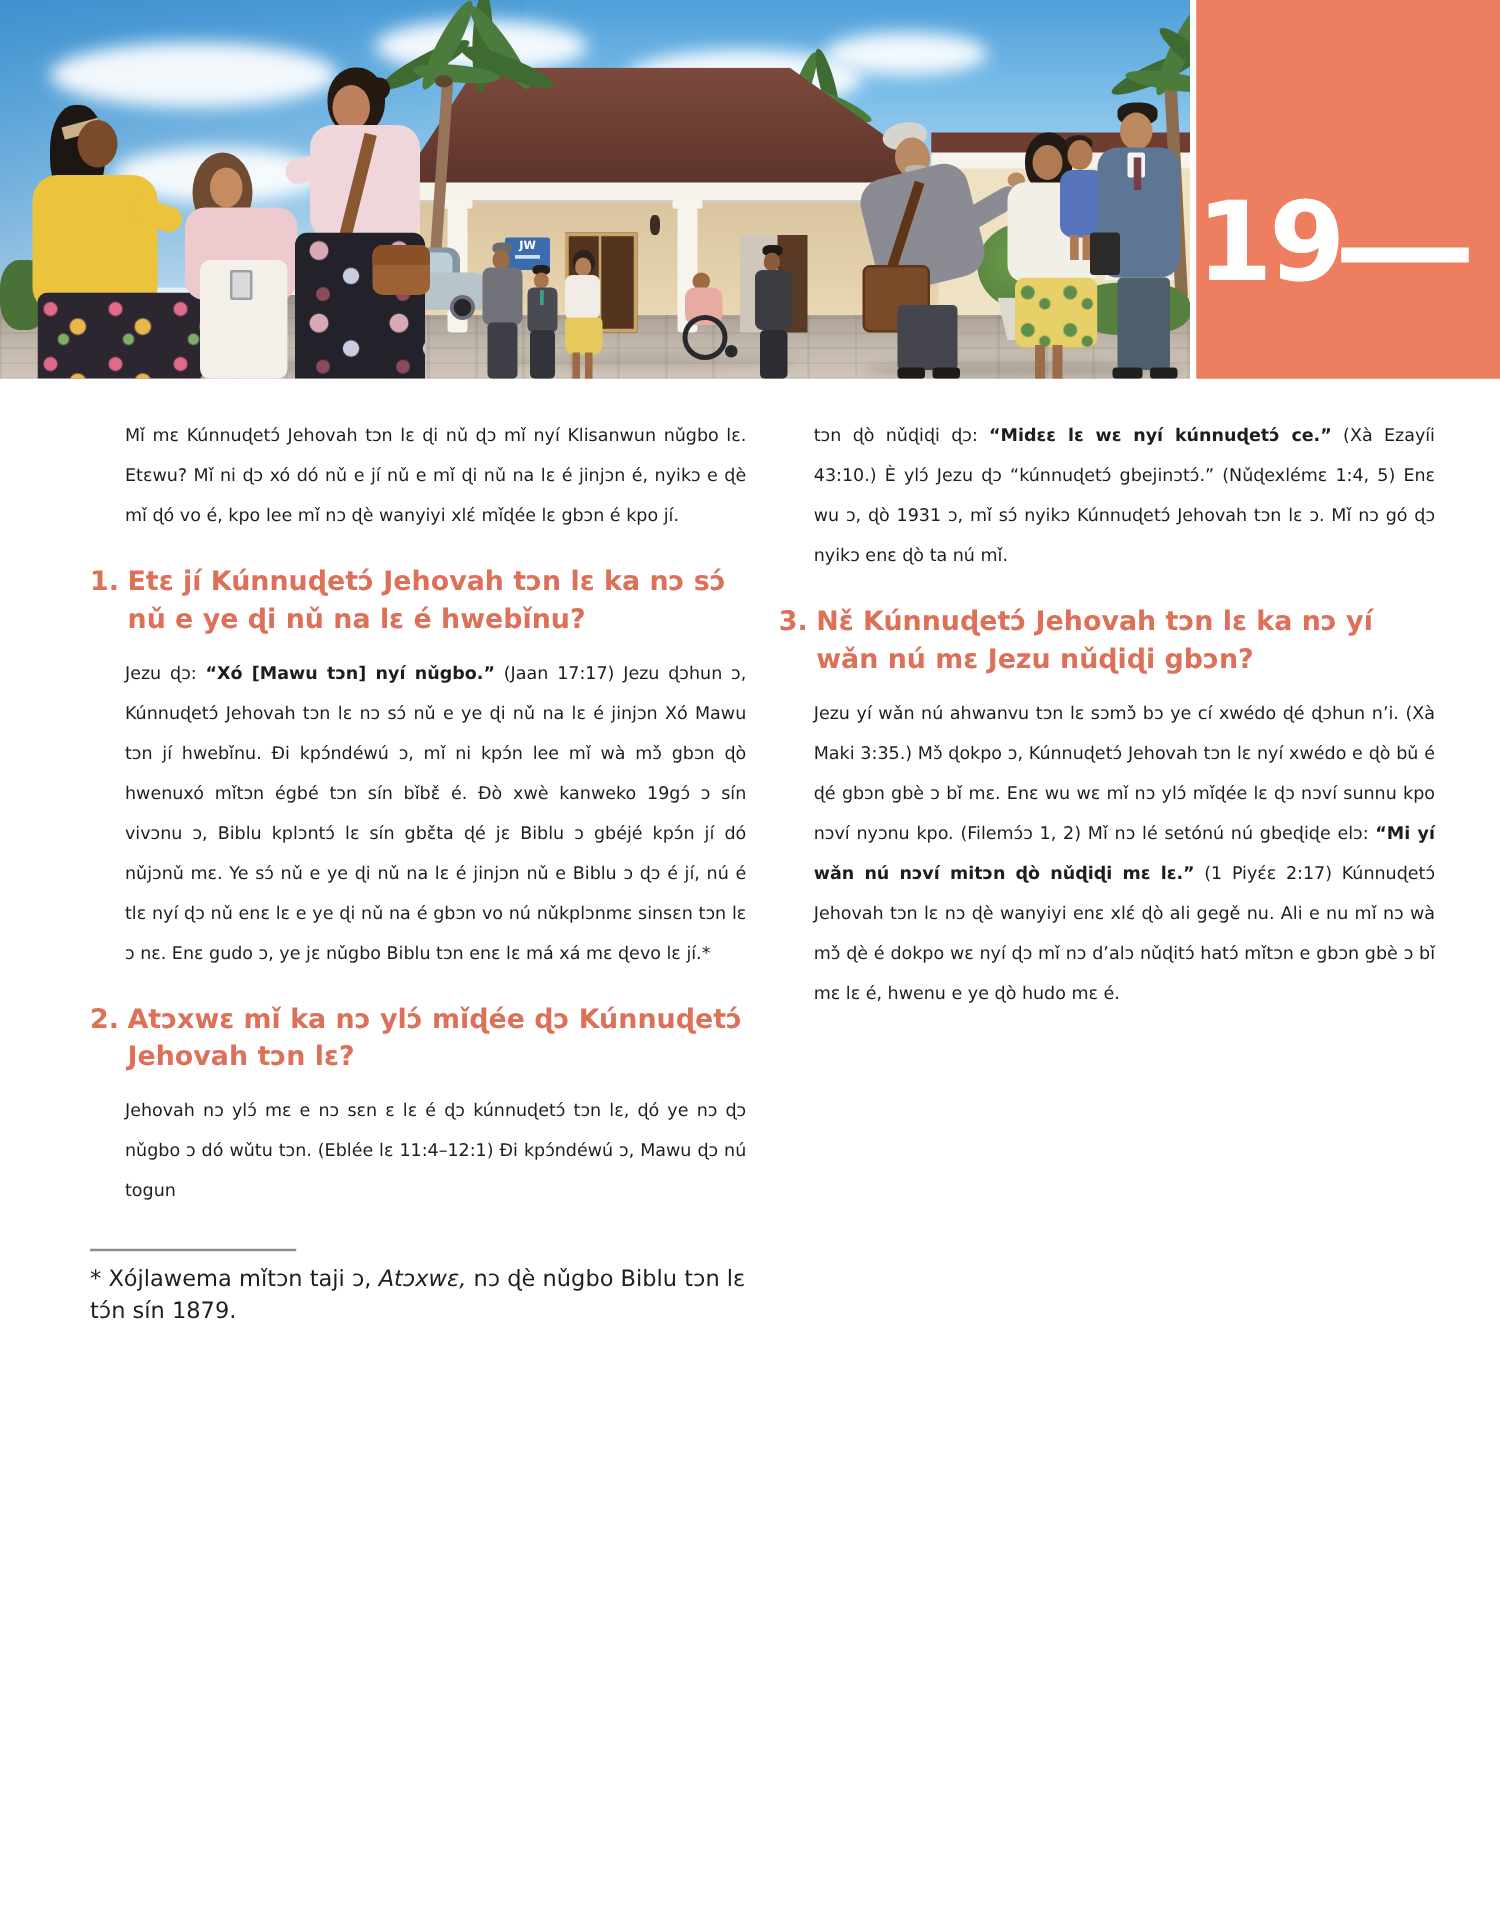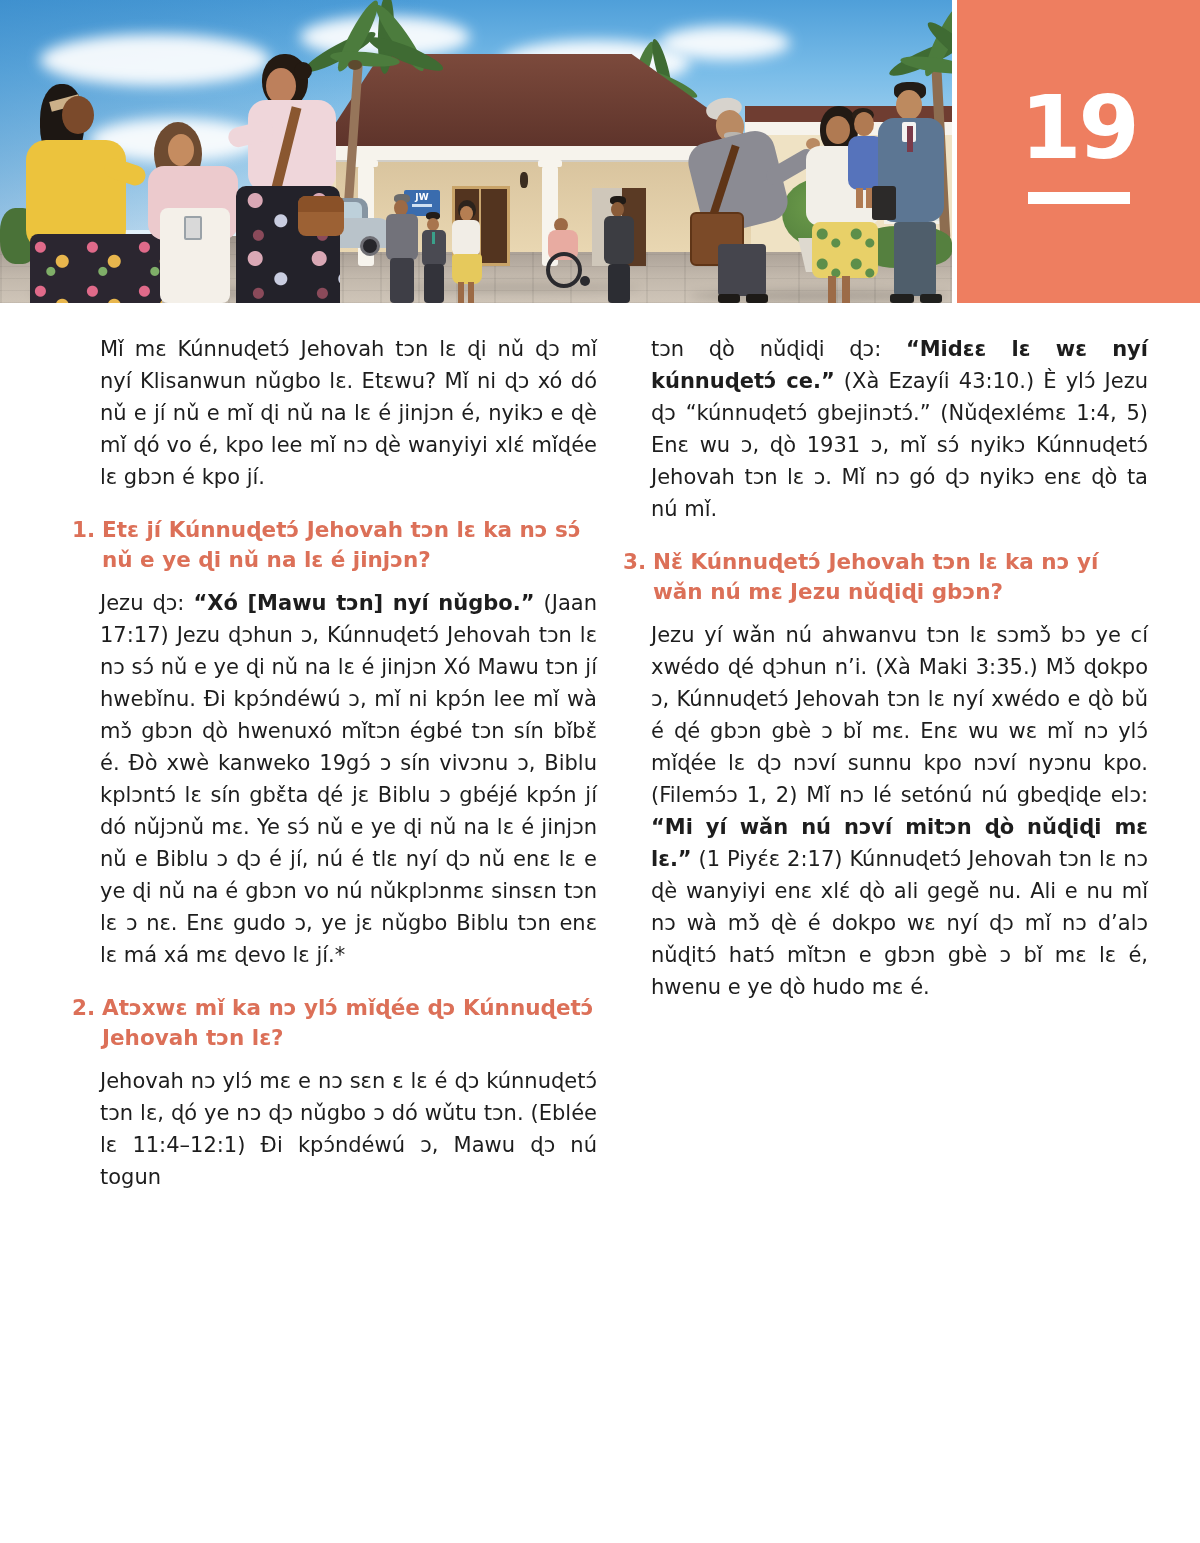--- a/index.html
+++ b/index.html
@@ -9,29 +9,29 @@
   .banner{position:relative;height:303px;}
   .photo{position:absolute;left:0;top:0;width:952px;height:303px;overflow:hidden;
          background:linear-gradient(180deg,#4f9fd9 0%,#79bce8 24%,#b7dcf2 56%,#e9f4fb 80%,#efeee7 100%);}
   .s{position:absolute;}
   .cloud{background:#ffffff;border-radius:50%;filter:blur(7px);opacity:.92;}
   .frond{background:#3f6b33;border-radius:50%;}
   .frond2{background:#4c7c3d;border-radius:50%;}
   .colshaft{background:#f7f4ed;border-radius:3px;}
   .colcap{background:#f7f4ed;border-radius:2px;}
   .chapter-box{position:absolute;left:957px;top:0;width:243px;height:303px;background:#ee7e60;
-               display:flex;flex-direction:column;align-items:center;box-sizing:border-box;padding-top:84px;}
+               display:flex;flex-direction:row;align-items:center;box-sizing:border-box;padding-top:84px;}
   .chapter-num{font-size:88px;font-weight:bold;color:#fff;line-height:1;letter-spacing:-3px;}
   .chapter-rule{width:102px;height:12px;background:#fff;margin-top:20px;}
   
   .title{margin:40px 72px 0 72px;font-size:45px;line-height:1.28;font-weight:bold;color:#000;
          white-space:pre-line;letter-spacing:-0.5px;}
   .columns{display:flex;gap:26px;margin:30px 52px 0 72px;}
   .col{width:525px;box-sizing:border-box;}
-  .para{margin:0 0 20px 28px;font-size:21px;line-height:32px;text-align:justify;}
+  .para{margin:0 0 20px 28px;font-size:14px;line-height:32px;text-align:justify;}
   .q{display:flex;margin:22px 0 12px 0;font-size:21.5px;line-height:30px;font-weight:bold;color:#dc7058;}
   .qnum{flex:0 0 30px;}
   .qtext{flex:1;}
   .footnote{margin-top:30px;margin-left:0;}
   .fn-rule{width:165px;height:2px;background:#8d8d8d;margin-bottom:10px;}
   .fn-text{margin:0;font-size:18px;line-height:25px;text-align:left;}
   b{font-weight:bold;}
   i{font-style:italic;}
 </style>
 </head>
@@ -243,30 +243,34 @@
   </header>
 
 
   <main class="columns">
 
     <div class="col">
       <p class="para"><span>Mǐ mɛ Kúnnuɖetɔ́ Jehovah tɔn lɛ ɖi nǔ ɖɔ mǐ nyí Klisanwun nǔgbo lɛ. Etɛwu? Mǐ ni ɖɔ xó dó nǔ e jí nǔ e mǐ ɖi nǔ na lɛ é jinjɔn é, nyikɔ e ɖè mǐ ɖó vo é, kpo lee mǐ nɔ ɖè wanyiyi xlɛ́ mǐɖée lɛ gbɔn é kpo jí.</span></p>
 
       <h2 class="q">
         <span class="qnum">1.</span>
-        <span class="qtext">Etɛ jí Kúnnuɖetɔ́ Jehovah tɔn lɛ ka nɔ sɔ́ nǔ e ye ɖi nǔ na lɛ é jinjɔn?</span>
+        <span class="qtext">Etɛ jí Kúnnuɖetɔ́ Jehovah tɔn lɛ ka nɔ sɔ́ nǔ e ye ɖi nǔ na lɛ é hwebǐnu?</span>
       </h2>
       <p class="para"><span>Jezu ɖɔ: </span><b>“Xó [Mawu tɔn] nyí nǔgbo.”</b><span> (Jaan 17:17) Jezu ɖɔhun ɔ, Kúnnuɖetɔ́ Jehovah tɔn lɛ nɔ sɔ́ nǔ e ye ɖi nǔ na lɛ é jinjɔn Xó Mawu tɔn jí hwebǐnu. Ði kpɔ́ndéwú ɔ, mǐ ni kpɔ́n lee mǐ wà mɔ̌ gbɔn ɖò hwenuxó mǐtɔn égbé tɔn sín bǐbɛ̌ é. Ðò xwè kanweko 19gɔ́ ɔ sín vivɔnu ɔ, Biblu kplɔntɔ́ lɛ sín gbɛ̌ta ɖé jɛ Biblu ɔ gbéjé kpɔ́n jí dó nǔjɔnǔ mɛ. Ye sɔ́ nǔ e ye ɖi nǔ na lɛ é jinjɔn nǔ e Biblu ɔ ɖɔ é jí, nú é tlɛ nyí ɖɔ nǔ enɛ lɛ e ye ɖi nǔ na é gbɔn vo nú nǔkplɔnmɛ sinsɛn tɔn lɛ ɔ nɛ. Enɛ gudo ɔ, ye jɛ nǔgbo Biblu tɔn enɛ lɛ má xá mɛ ɖevo lɛ jí.*</span></p>
 
       <h2 class="q">
         <span class="qnum">2.</span>
         <span class="qtext">Atɔxwɛ mǐ ka nɔ ylɔ́ mǐɖée ɖɔ Kúnnuɖetɔ́ Jehovah tɔn lɛ?</span>
       </h2>
       <p class="para" style="margin-bottom:0;"><span>Jehovah nɔ ylɔ́ mɛ e nɔ sɛn ɛ lɛ é ɖɔ kúnnuɖetɔ́ tɔn lɛ, ɖó ye nɔ ɖɔ nǔgbo ɔ dó wǔtu tɔn. (Eblée lɛ 11:4–12:1) Ði kpɔ́ndéwú ɔ, Mawu ɖɔ nú togun</span></p>
 
+      <div class="footnote">
+        <div class="fn-rule"></div>
+        <p class="fn-text"><span>* Xójlawema mǐtɔn taji ɔ, </span><i>Atɔxwɛ,</i><span> nɔ ɖè nǔgbo Biblu tɔn lɛ tɔ́n sín 1879.</span></p>
+      </div>
     </div>
 
     <div class="col">
       <p class="para" style="margin-top:0;"><span>tɔn ɖò nǔɖiɖi ɖɔ: </span><b>“Midɛɛ lɛ wɛ nyí kúnnuɖetɔ́ ce.”</b><span> (Xà Ezayíi 43:10.) È ylɔ́ Jezu ɖɔ “kúnnuɖetɔ́ gbejinɔtɔ́.” (Nǔɖexlémɛ 1:4, 5) Enɛ wu ɔ, ɖò 1931 ɔ, mǐ sɔ́ nyikɔ Kúnnuɖetɔ́ Jehovah tɔn lɛ ɔ. Mǐ nɔ gó ɖɔ nyikɔ enɛ ɖò ta nú mǐ.</span></p>
 
       <h2 class="q">
         <span class="qnum">3.</span>
         <span class="qtext">Nɛ̌ Kúnnuɖetɔ́ Jehovah tɔn lɛ ka nɔ yí wǎn nú mɛ Jezu nǔɖiɖi gbɔn?</span>
       </h2>
       <p class="para"><span>Jezu yí wǎn nú ahwanvu tɔn lɛ sɔmɔ̌ bɔ ye cí xwédo ɖé ɖɔhun n’i. (Xà Maki 3:35.) Mɔ̌ ɖokpo ɔ, Kúnnuɖetɔ́ Jehovah tɔn lɛ nyí xwédo e ɖò bǔ é ɖé gbɔn gbè ɔ bǐ mɛ. Enɛ wu wɛ mǐ nɔ ylɔ́ mǐɖée lɛ ɖɔ nɔví sunnu kpo nɔví nyɔnu kpo. (Filemɔ́ɔ 1, 2) Mǐ nɔ lé setónú nú gbeɖiɖe elɔ: </span><b>“Mi yí wǎn nú nɔví mitɔn ɖò nǔɖiɖi mɛ lɛ.”</b><span> (1 Piyɛ́ɛ 2:17) Kúnnuɖetɔ́ Jehovah tɔn lɛ nɔ ɖè wanyiyi enɛ xlɛ́ ɖò ali gegě nu. Ali e nu mǐ nɔ wà mɔ̌ ɖè é dokpo wɛ nyí ɖɔ mǐ nɔ d’alɔ nǔɖitɔ́ hatɔ́ mǐtɔn e gbɔn gbè ɔ bǐ mɛ lɛ é, hwenu e ye ɖò hudo mɛ é.</span></p>

